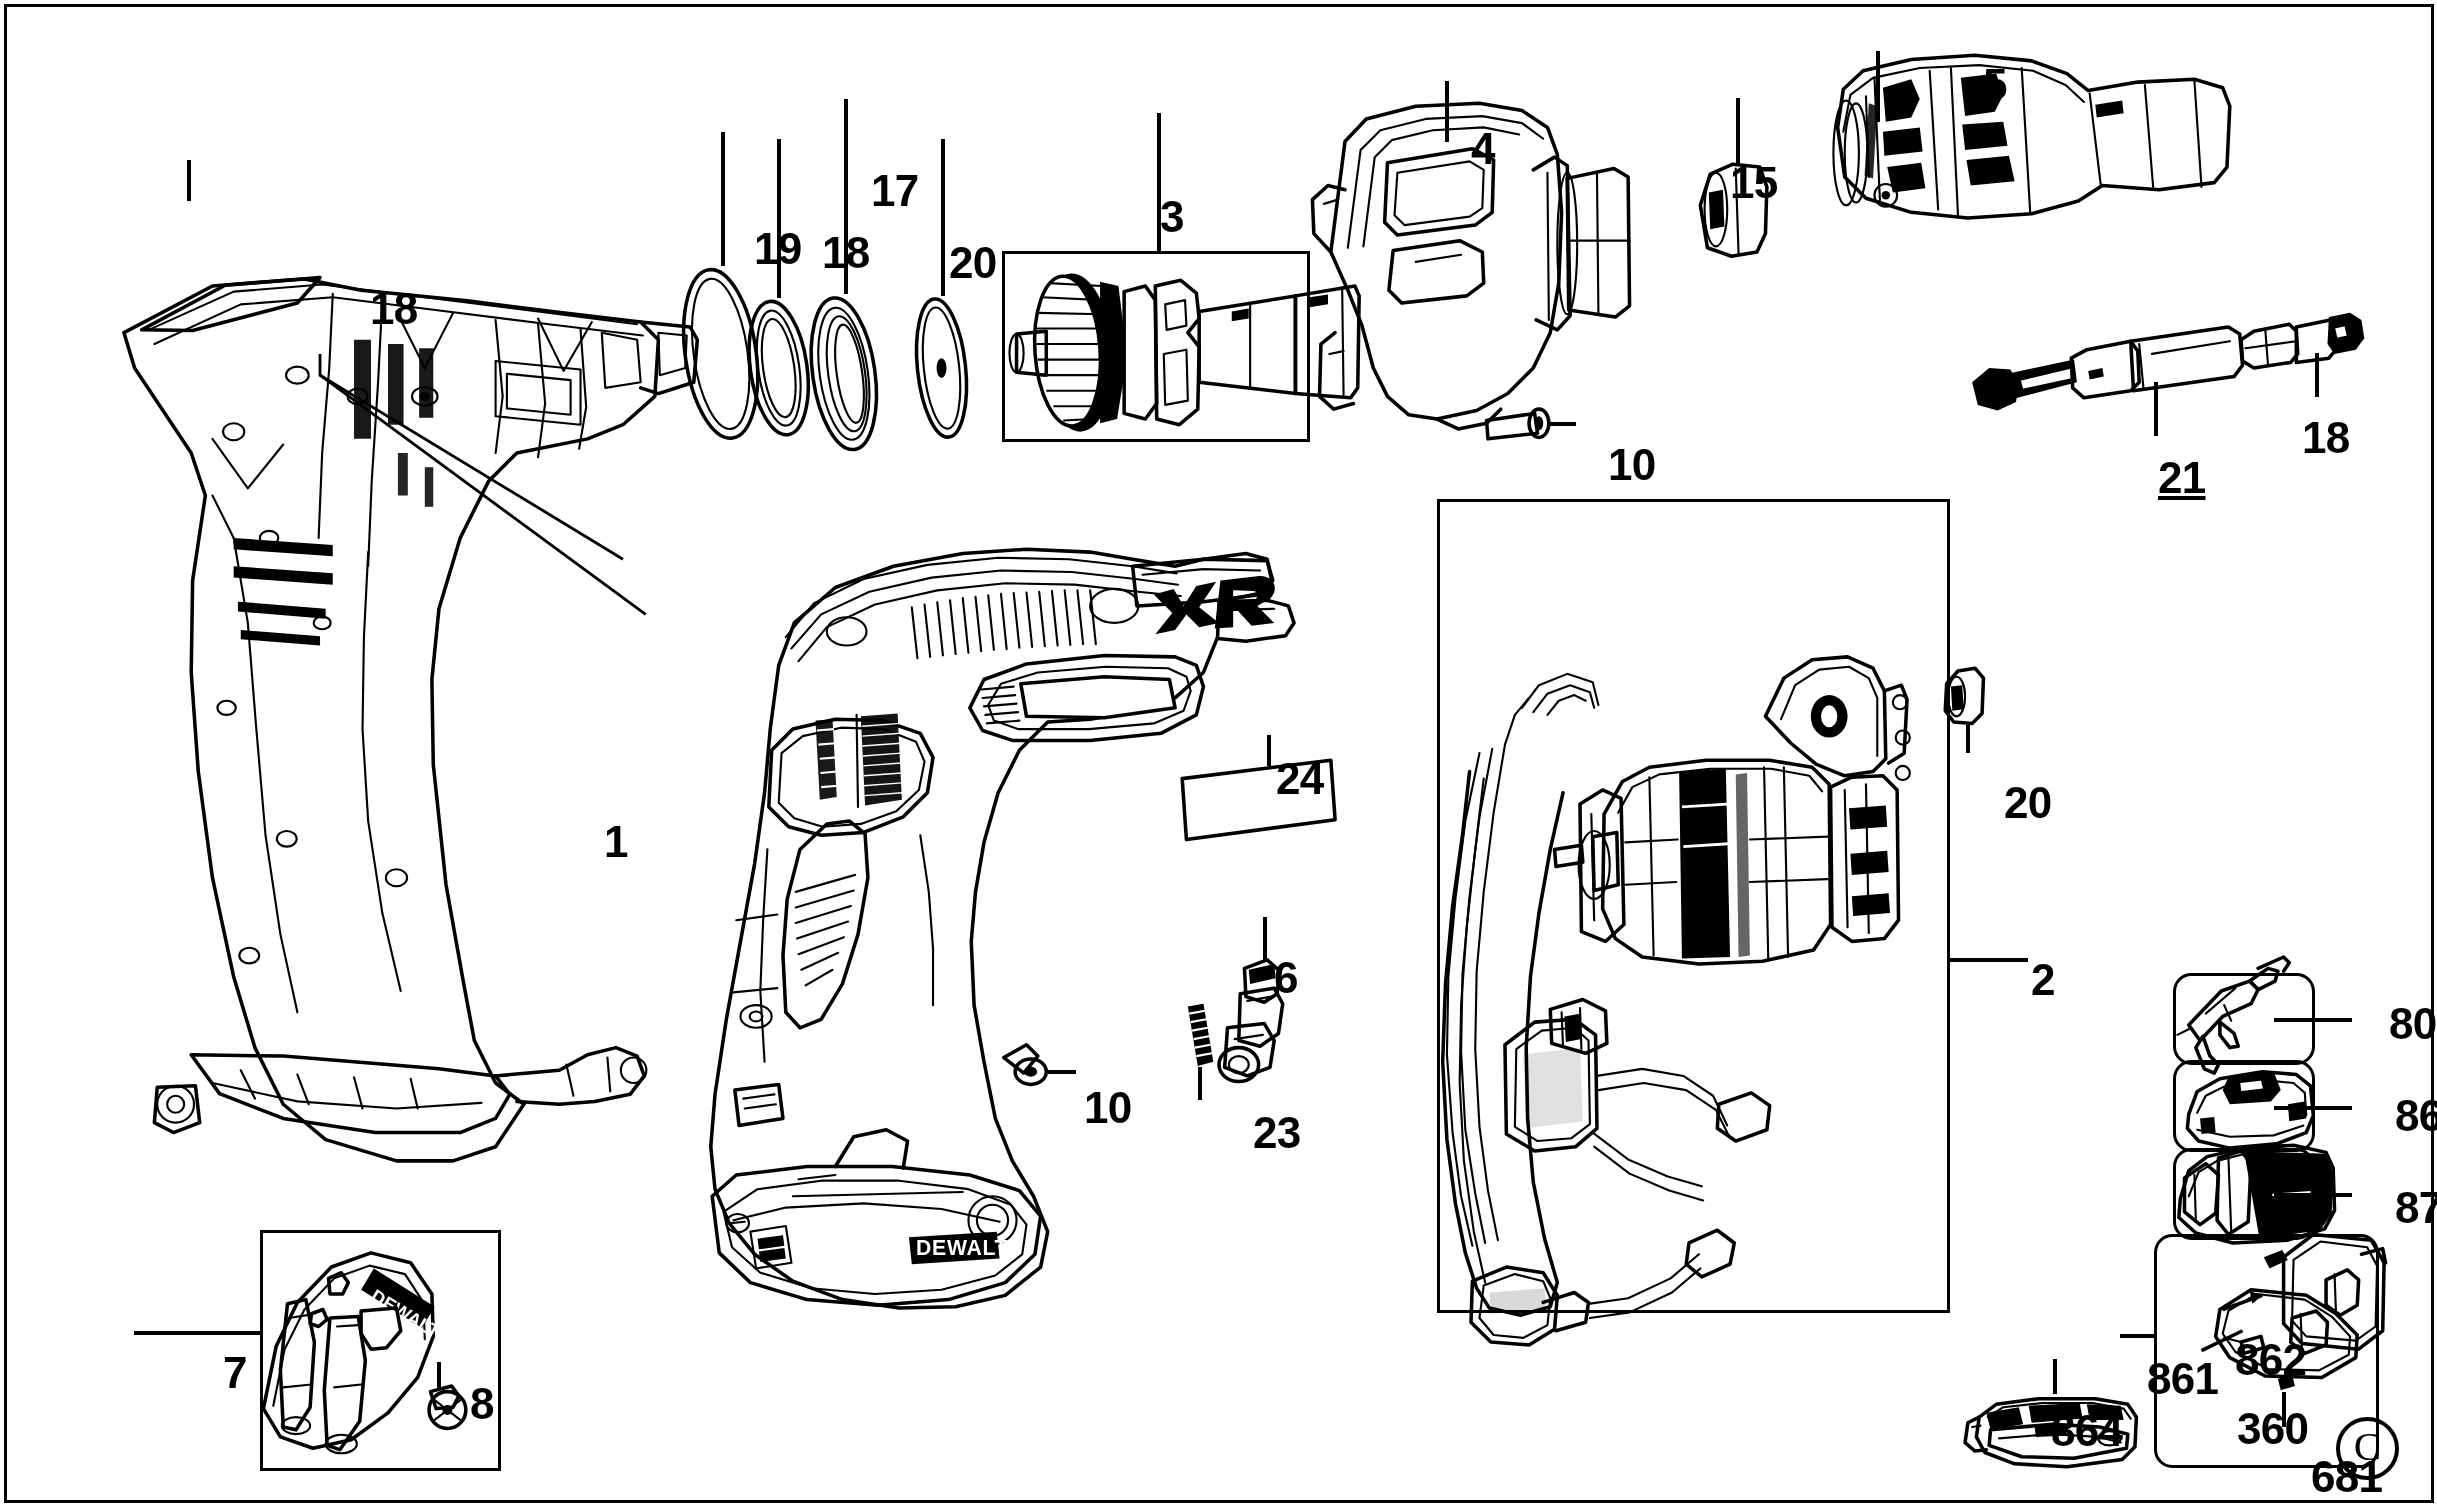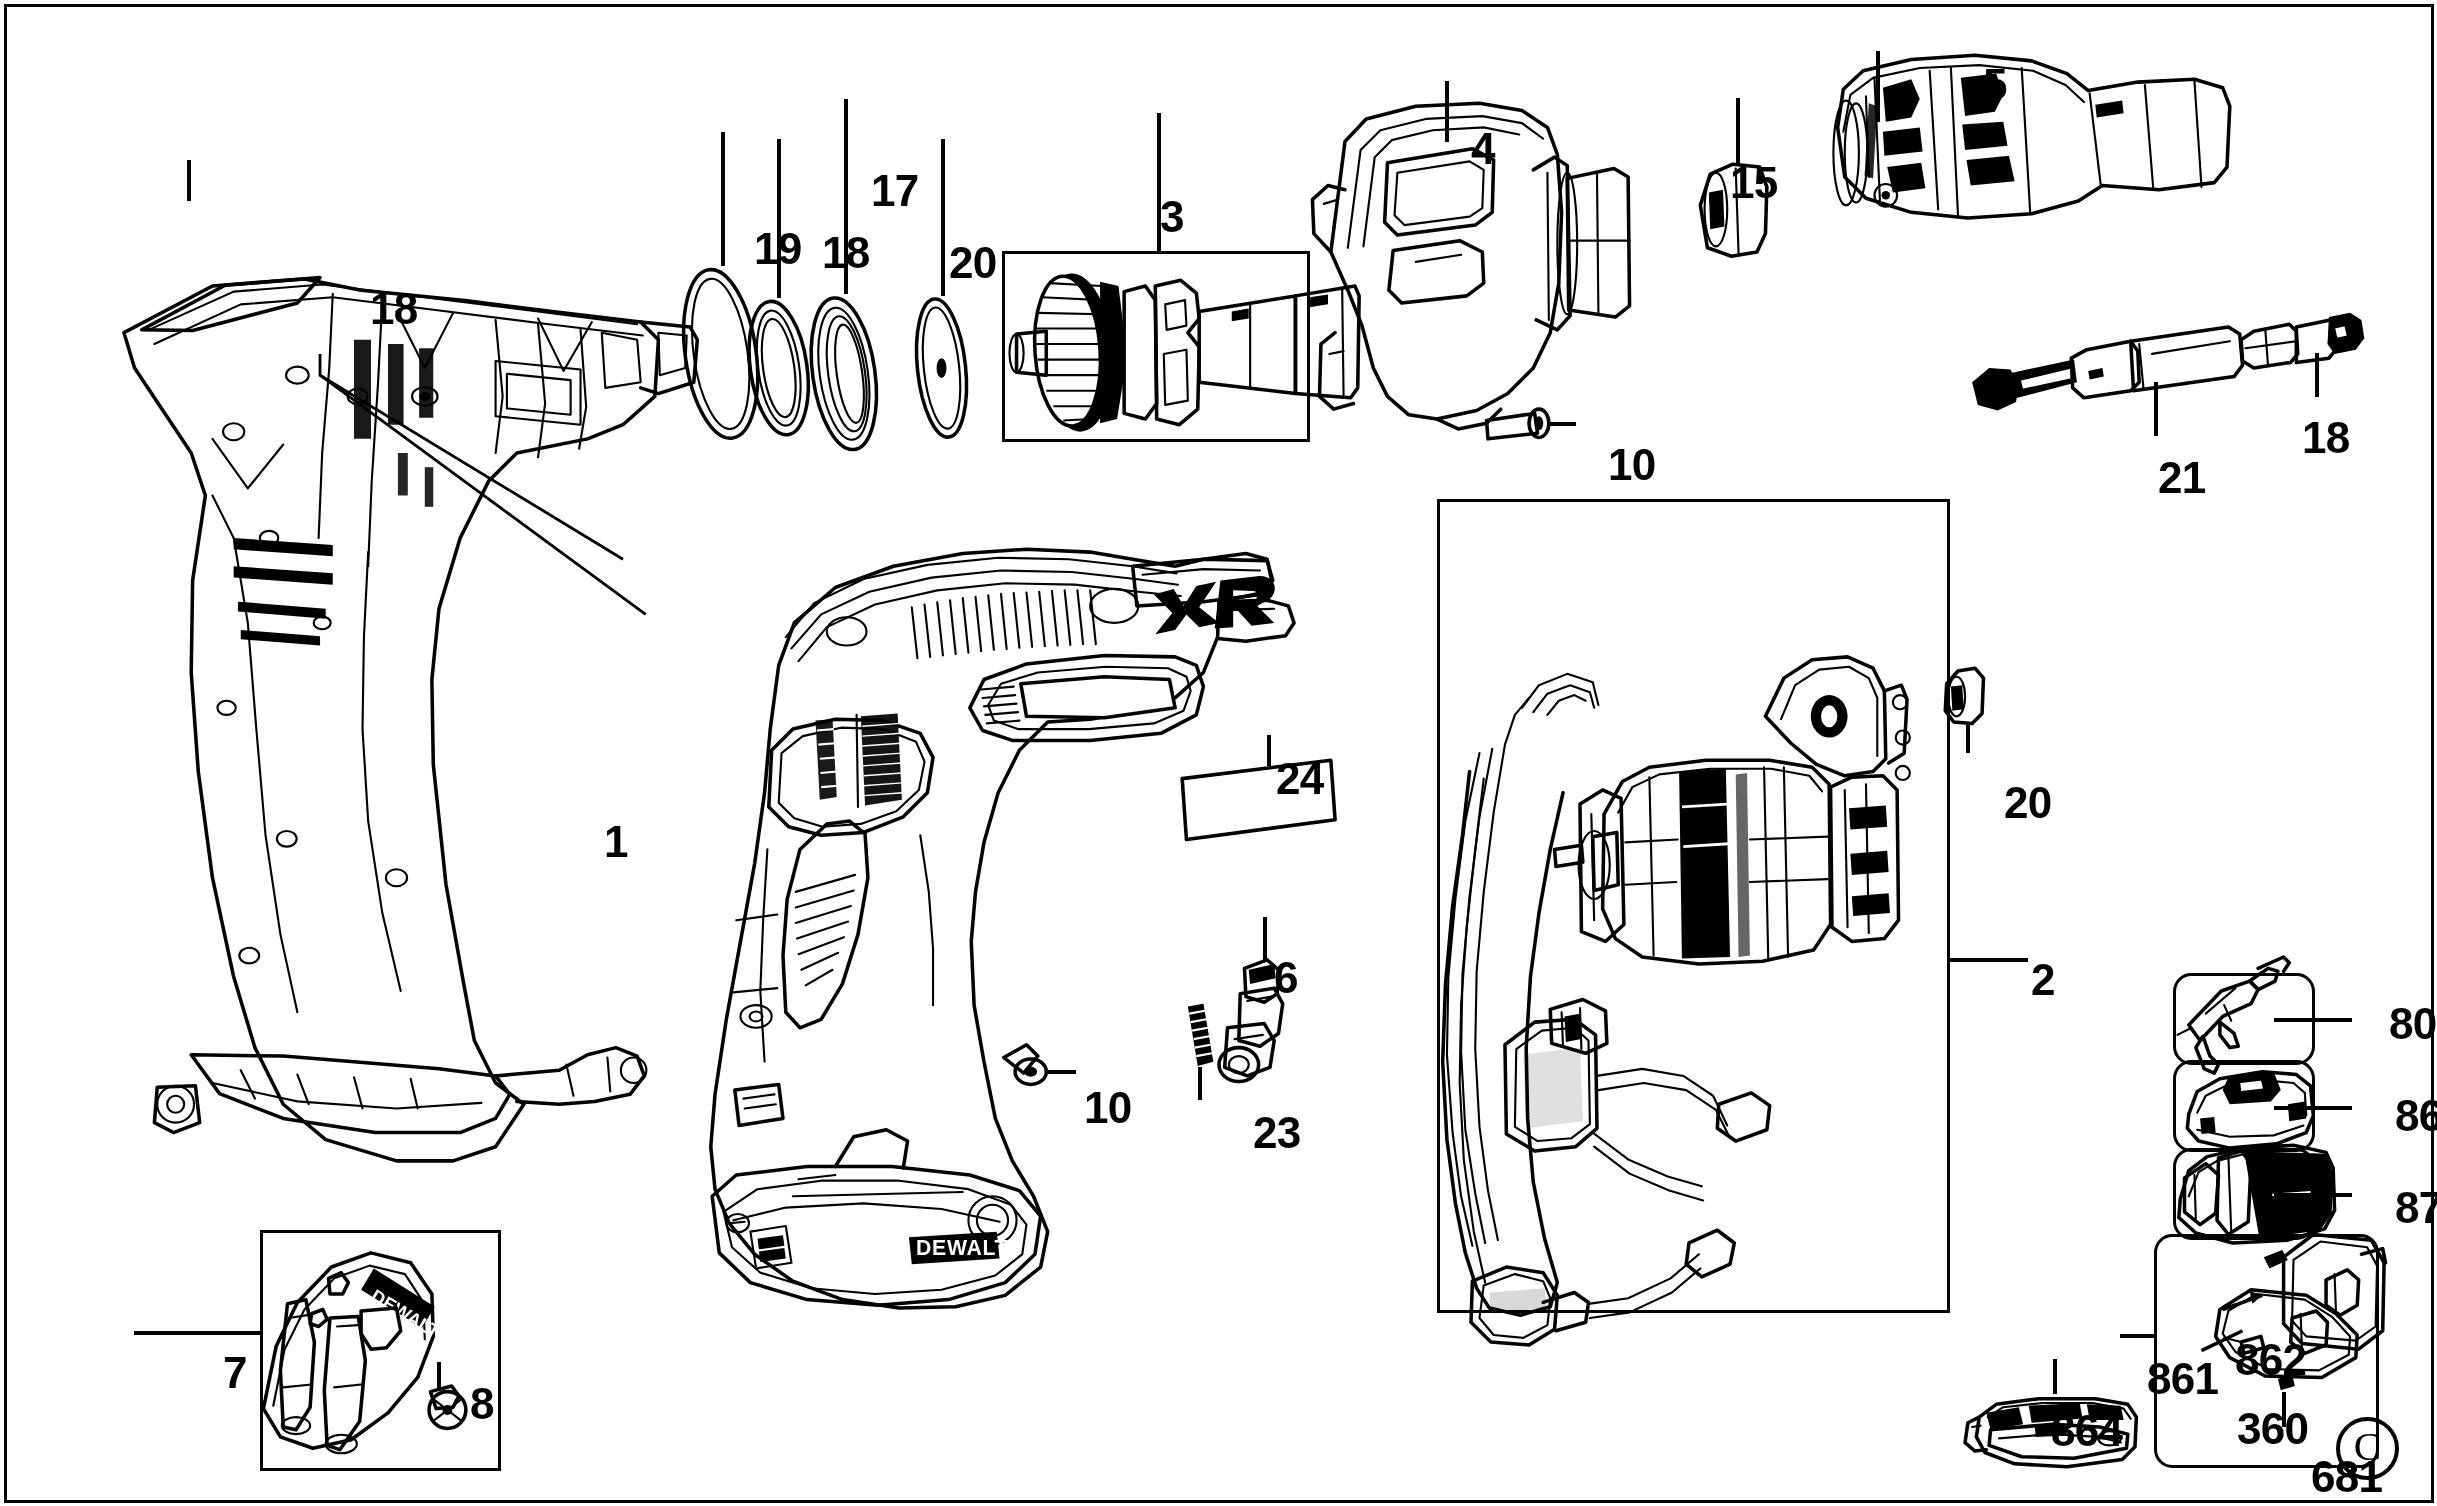--- a/index.html
+++ b/index.html
@@ -787,21 +787,21 @@
   <div class="lbl big" style="left: 370px; top: 287px;">18</div>
   <div class="lbl big" style="left: 604px; top: 820px;">1</div>
   <div class="lbl big" style="left: 754px; top: 227px;">19</div>
   <div class="lbl big" style="left: 822px; top: 231px;">18</div>
   <div class="lbl big" style="left: 871px; top: 169px;">17</div>
   <div class="lbl big" style="left: 949px; top: 241px;">20</div>
   <div class="lbl big" style="left: 1160px; top: 195px;">3</div>
   <div class="lbl big" style="left: 1471px; top: 127px;">4</div>
   <div class="lbl big" style="left: 1730px; top: 161px;">15</div>
   <div class="lbl big" style="left: 1983px; top: 63px;">5</div>
-  <div class="lbl big" style="left: 2158px; top: 456px;">21</div>
+  <div class="lbl big" style="left: 2158px; top: 456px; text-decoration: underline;">21</div>
   <div class="lbl big" style="left: 2302px; top: 416px;">18</div>
   <div class="lbl big" style="left: 1084px; top: 1086px;">10</div>
   <div class="lbl big" style="left: 1608px; top: 443px;">10</div>
   <div class="lbl big" style="left: 2004px; top: 781px;">20</div>
   <div class="lbl big" style="left: 2031px; top: 958px;">2</div>
   <div class="lbl big" style="left: 1276px; top: 757px;">24</div>
   <div class="lbl big" style="left: 1274px; top: 956px;">6</div>
   <div class="lbl big" style="left: 1253px; top: 1111px;">23</div>
   <div class="lbl big" style="left: 223px; top: 1351px;">7</div>
   <div class="lbl big" style="left: 470px; top: 1382px;">8</div>

